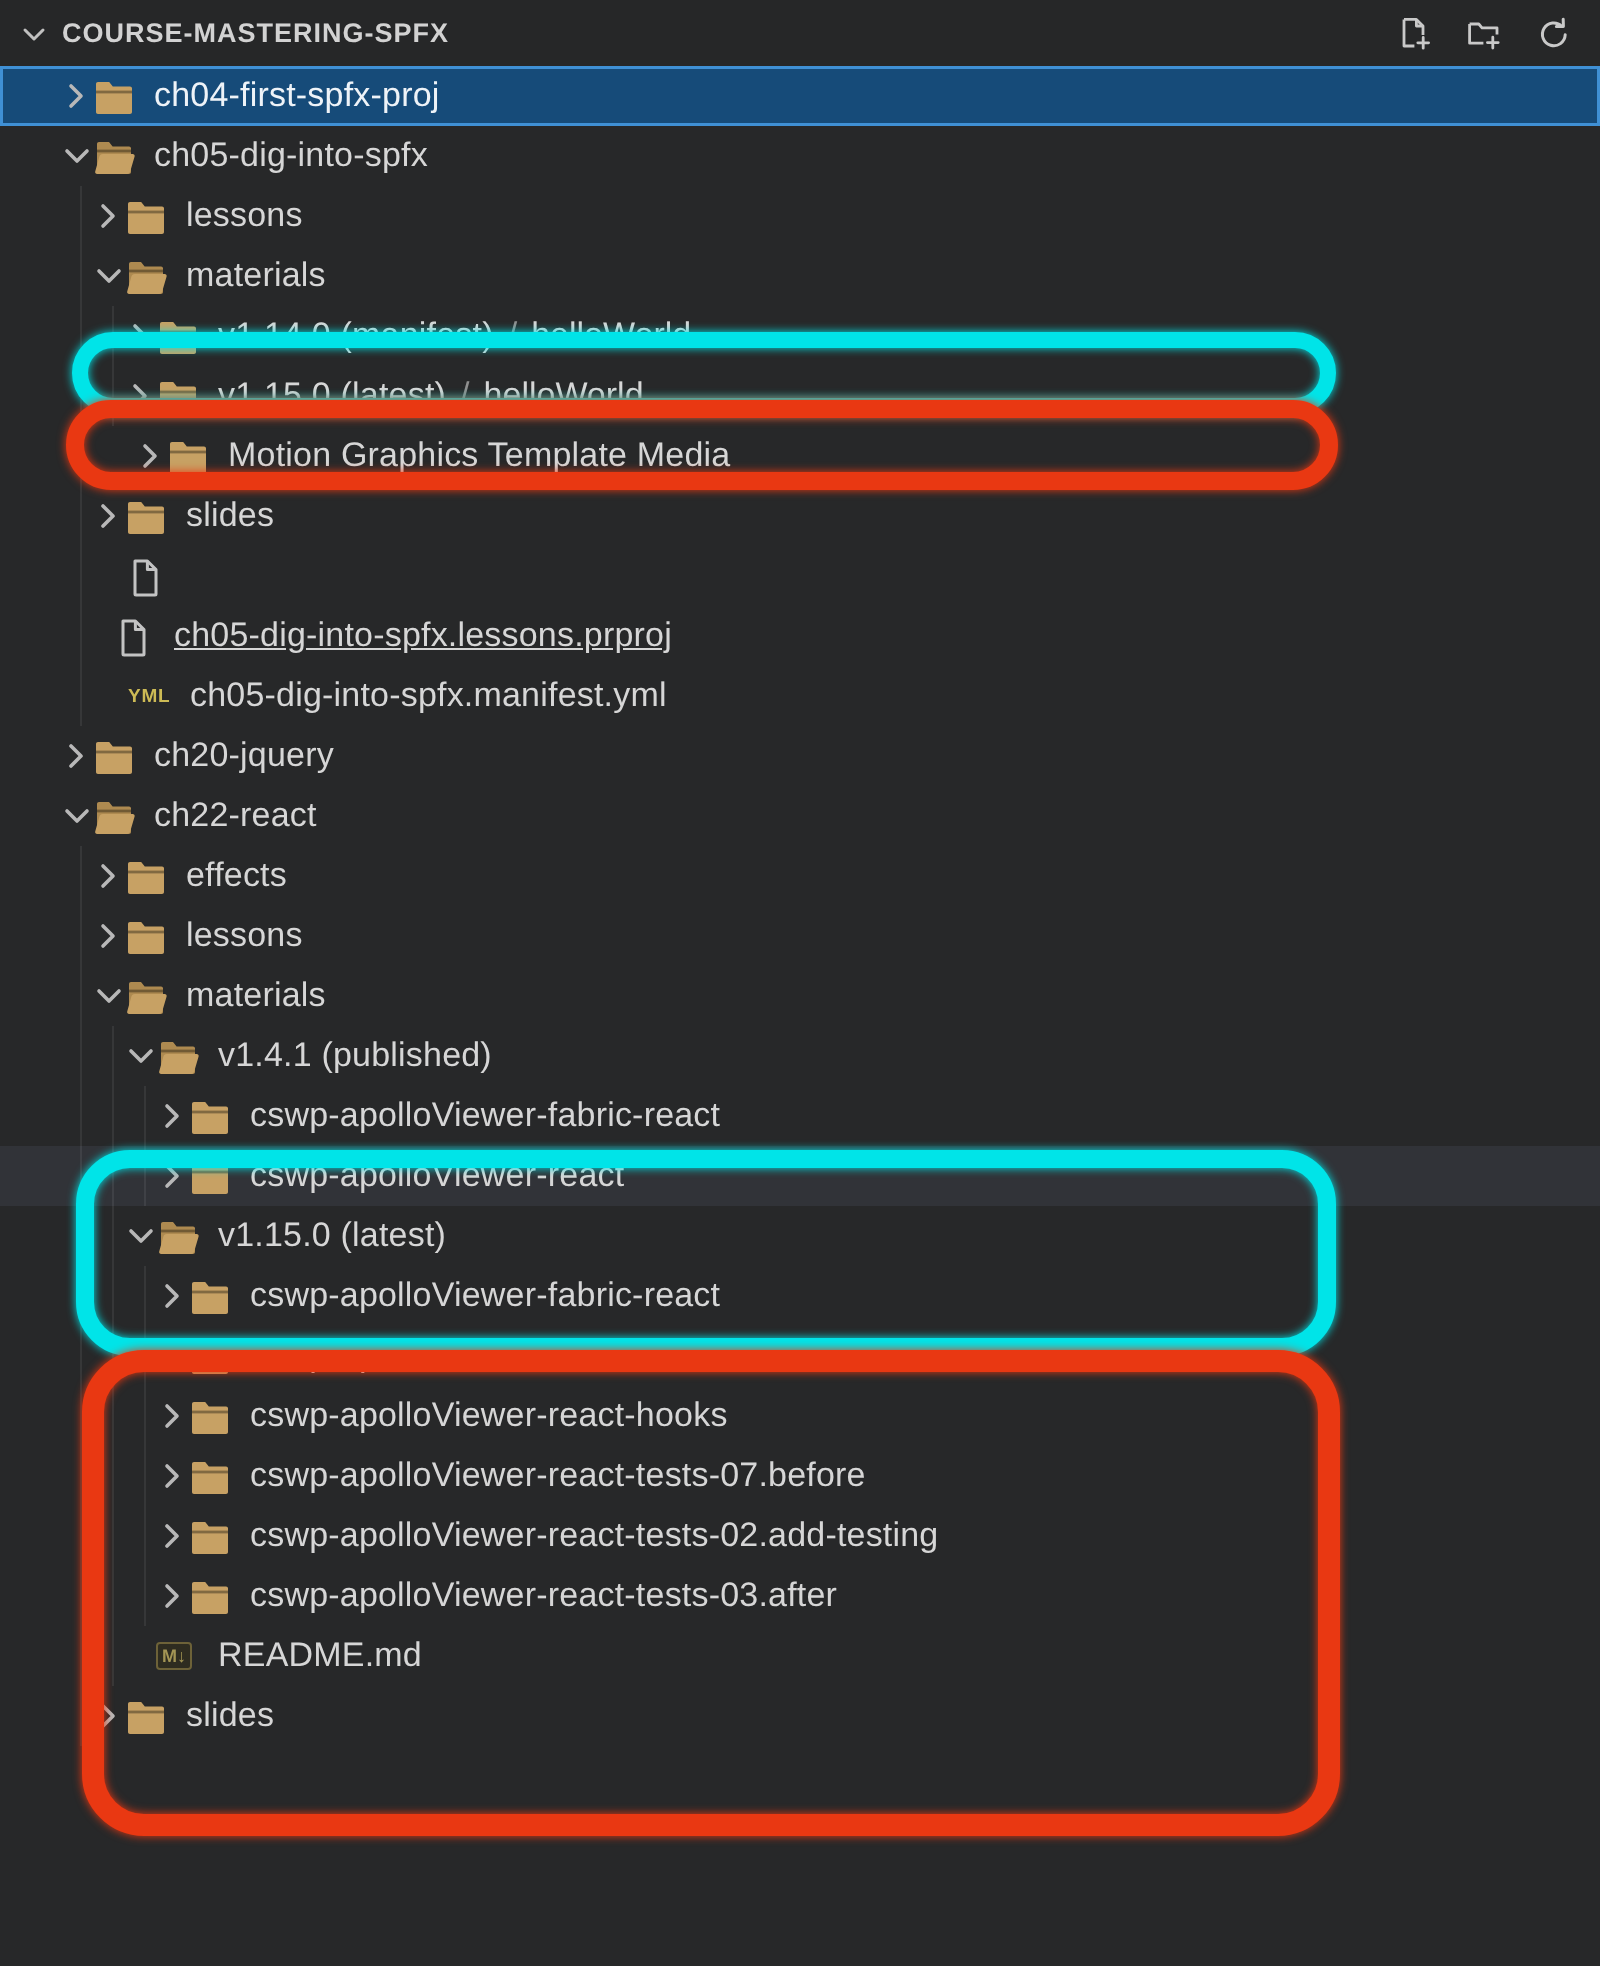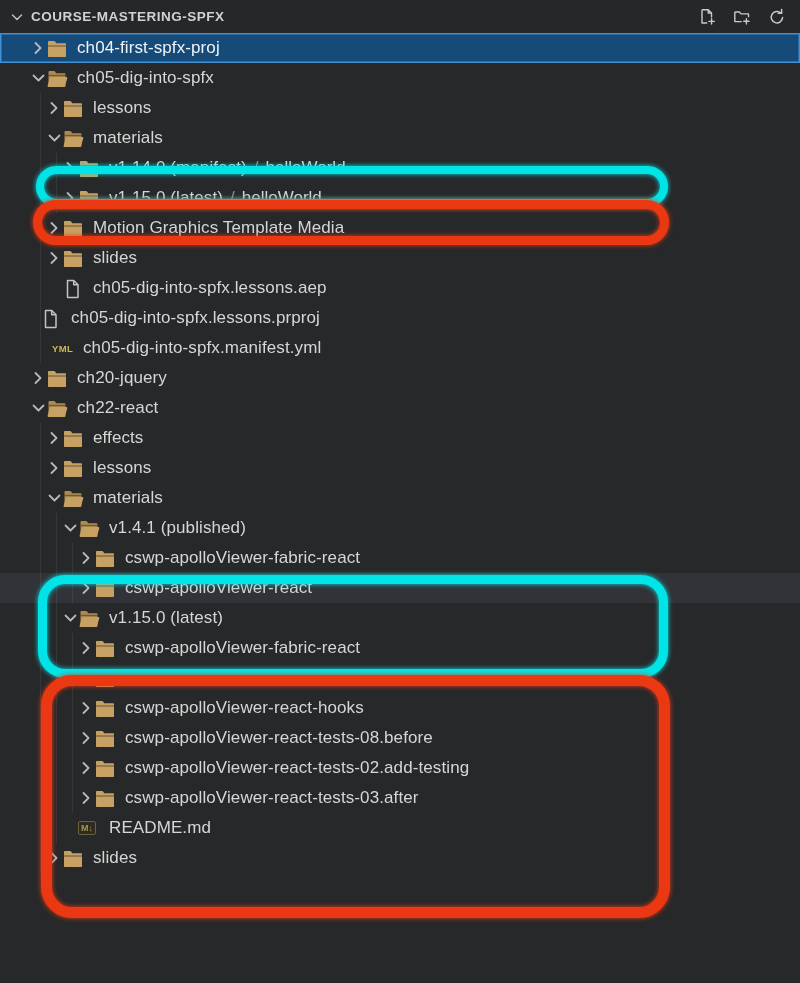--- a/index.html
+++ b/index.html
@@ -183,21 +183,21 @@
         <span class="icon">
           <svg width="22" height="34" viewBox="0 0 22 34">
             <path d="M2 11c0-.6.4-1 1-1h5.6l1.8 2.2H19c.6 0 1 .4 1 1V25c0 .6-.4 1-1 1H3c-.6 0-1-.4-1-1z" fill="#C7A164"></path>
             <rect x="2" y="14.3" width="18" height="1.4" fill="rgba(0,0,0,0.35)"></rect>
           </svg>
         </span>
         <span class="label">v1.15.0 (latest)</span>
         <span class="sep">/</span>
         <span class="sublabel">helloWorld</span>
       </div>
-      <div class="row" style="padding-left: 46px;">
+      <div class="row" style="padding-left: 67px;">
         <span class="guide" style="left: 40px;"></span>
         <span class="chevron">
           <svg width="16" height="34" viewBox="0 0 16 34">
             <path d="M5.5 12l5 5-5 5" fill="none" stroke="#b8b8b8" stroke-width="1.8" stroke-linecap="round" stroke-linejoin="round"></path>
           </svg>
         </span>
         <span class="icon">
           <svg width="22" height="34" viewBox="0 0 22 34">
             <path d="M2 11c0-.6.4-1 1-1h5.6l1.8 2.2H19c.6 0 1 .4 1 1V25c0 .6-.4 1-1 1H3c-.6 0-1-.4-1-1z" fill="#C7A164"></path>
             <rect x="2" y="14.3" width="18" height="1.4" fill="rgba(0,0,0,0.35)"></rect>
@@ -222,34 +222,33 @@
       </div>
       <div class="row" style="padding-left: 46px;">
         <span class="guide" style="left: 40px;"></span>
         <span class="chevron"></span>
         <span class="icon">
           <svg width="22" height="34" viewBox="0 0 22 34">
             <path d="M5.5 9.5h6.2l4.3 4.3v12.2c0 .3-.2.5-.5.5H6c-.3 0-.5-.2-.5-.5z" fill="none" stroke="#c3c3c3" stroke-width="1.5" stroke-linejoin="round"></path>
             <path d="M11.7 9.5v4.3h4.3" fill="none" stroke="#c3c3c3" stroke-width="1.5" stroke-linejoin="round"></path>
           </svg>
         </span>
-        <span class="label">ch05-dig-into-spfx.lessons.aep</span>
-      </div>
-      <div class="row" style="padding-left: 24px;">
+      </div>
+      <div class="row" style="padding-left: 40px; text-decoration: underline;">
         <span class="guide" style="left: 40px;"></span>
         <span class="chevron"></span>
         <span class="icon">
           <svg width="22" height="34" viewBox="0 0 22 34">
             <path d="M5.5 9.5h6.2l4.3 4.3v12.2c0 .3-.2.5-.5.5H6c-.3 0-.5-.2-.5-.5z" fill="none" stroke="#c3c3c3" stroke-width="1.5" stroke-linejoin="round"></path>
             <path d="M11.7 9.5v4.3h4.3" fill="none" stroke="#c3c3c3" stroke-width="1.5" stroke-linejoin="round"></path>
           </svg>
         </span>
         <span class="label">ch05-dig-into-spfx.lessons.prproj</span>
       </div>
-      <div class="row" style="padding-left: 36px;">
+      <div class="row" style="padding-left: 48px;">
         <span class="guide" style="left: 40px;"></span>
         <span class="chevron"></span>
         <span class="icon">
           <span class="ext-badge">YML</span>
         </span>
         <span class="label">ch05-dig-into-spfx.manifest.yml</span>
       </div>
       <div class="row" style="padding-left: 30px;">
         <span class="chevron">
           <svg width="16" height="34" viewBox="0 0 16 34">
@@ -452,21 +451,21 @@
           <svg width="16" height="34" viewBox="0 0 16 34">
             <path d="M5.5 12l5 5-5 5" fill="none" stroke="#b8b8b8" stroke-width="1.8" stroke-linecap="round" stroke-linejoin="round"></path>
           </svg>
         </span>
         <span class="icon">
           <svg width="22" height="34" viewBox="0 0 22 34">
             <path d="M2 11c0-.6.4-1 1-1h5.6l1.8 2.2H19c.6 0 1 .4 1 1V25c0 .6-.4 1-1 1H3c-.6 0-1-.4-1-1z" fill="#C7A164"></path>
             <rect x="2" y="14.3" width="18" height="1.4" fill="rgba(0,0,0,0.35)"></rect>
           </svg>
         </span>
-        <span class="label">cswp-apolloViewer-react-tests-08.before</span>
+        <span class="label">cswp-apolloViewer-react-tests-07.before</span>
       </div>
       <div class="row" style="padding-left: 78px;">
         <span class="guide" style="left: 40px;"></span>
         <span class="guide" style="left: 56px;"></span>
         <span class="guide" style="left: 72px;"></span>
         <span class="chevron">
           <svg width="16" height="34" viewBox="0 0 16 34">
             <path d="M5.5 12l5 5-5 5" fill="none" stroke="#b8b8b8" stroke-width="1.8" stroke-linecap="round" stroke-linejoin="round"></path>
           </svg>
         </span>

